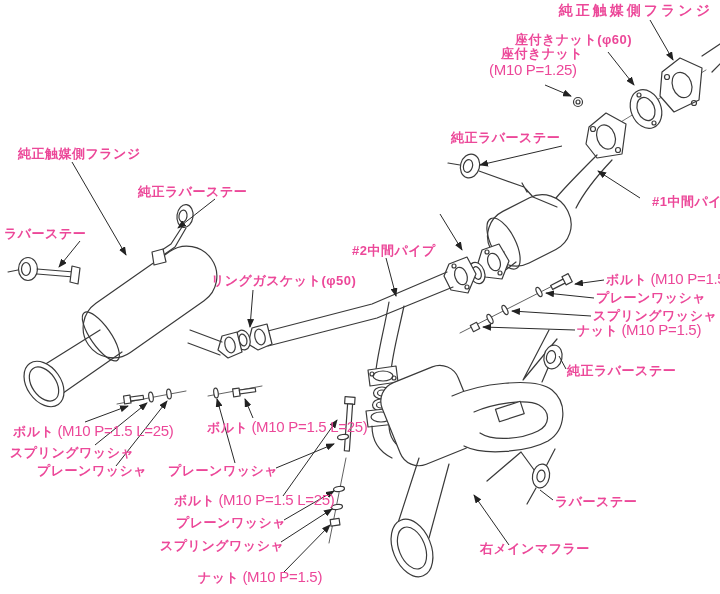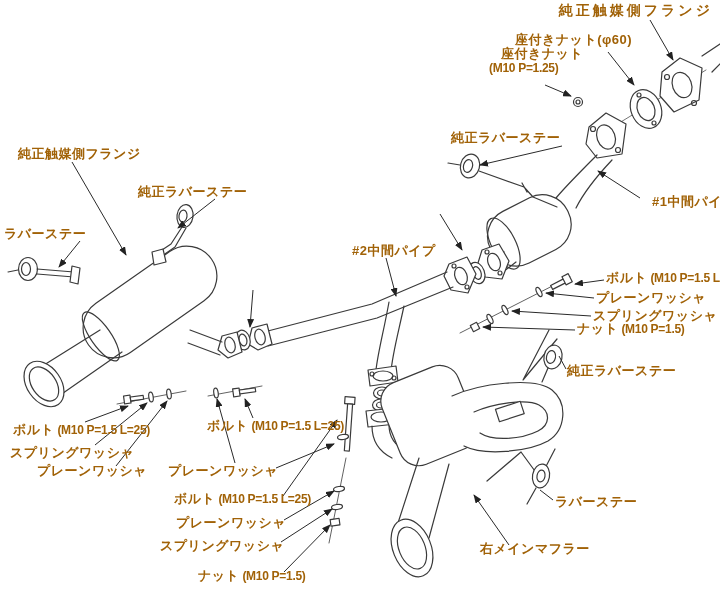--- a/index.html
+++ b/index.html
@@ -1,22 +1,22 @@
 <!DOCTYPE html>
 <html><head>
 <meta charset="utf-8">
 <style>
   html,body{margin:0;padding:0;background:#ffffff;}
   #stage{position:relative;width:720px;height:594px;background:#ffffff;overflow:hidden;
          font-family:"Liberation Sans","DejaVu Sans",sans-serif;}
   #art{position:absolute;left:0;top:0;}
   .lbl{position:absolute;font-size:13px;font-weight:600;letter-spacing:0.5px;
-       color:#a16207;white-space:nowrap;line-height:1.1;}
+       color:#ec4899;white-space:nowrap;line-height:1.1;}
   .lbl.big{font-size:14px;letter-spacing:3px;}
-  .spec{font-size:12px;font-weight:700;letter-spacing:-0.3px;margin-left:3px;}
+  .spec{font-size:15px;font-weight:400;letter-spacing:-0.3px;margin-left:3px;}
   .spec.block{display:block;margin-left:0;margin-top:1px;}
 </style>
 </head>
 <body>
 
 <div id="stage">
 
 <svg id="art" width="720" height="594" viewBox="0 0 720 594">
   <defs>
     <marker id="arr" markerWidth="9" markerHeight="7" refX="8" refY="3.5" orient="auto">
@@ -222,20 +222,21 @@
 
 <div class="lbl big" style="right:7px;top:3px">純正触媒側フランジ</div>
 <div class="lbl" style="left:515px;top:33px">座付きナット(φ60)</div>
 <div class="lbl" style="left:501px;top:47px"><span>座付きナット</span><span class="spec block" style="margin-left:-12px">(M10 P=1.25)</span></div>
 <div class="lbl" style="left:451px;top:131px">純正ラバーステー</div>
 <div class="lbl" style="left:652px;top:195px">#1中間パイプ</div>
 <div class="lbl" style="left:18px;top:147px">純正触媒側フランジ</div>
 <div class="lbl" style="left:138px;top:185px">純正ラバーステー</div>
 <div class="lbl" style="left:4px;top:227px">ラバーステー</div>
 <div class="lbl" style="left:352px;top:244px">#2中間パイプ</div>
+<div class="lbl" style="left:211px;top:274px">リングガスケット(φ50)</div>
 
 <div class="lbl" style="left:606px;top:271px"><span>ボルト</span><span class="spec">(M10 P=1.5 L=25)</span></div>
 <div class="lbl" style="left:596px;top:291px">プレーンワッシャ</div>
 <div class="lbl" style="left:593px;top:309px">スプリングワッシャ</div>
 <div class="lbl" style="left:577px;top:322px"><span>ナット</span><span class="spec">(M10 P=1.5)</span></div>
 <div class="lbl" style="left:567px;top:364px">純正ラバーステー</div>
 <div class="lbl" style="left:555px;top:495px">ラバーステー</div>
 <div class="lbl" style="left:480px;top:542px">右メインマフラー</div>
 
 <div class="lbl" style="left:13px;top:423px"><span>ボルト</span><span class="spec">(M10 P=1.5 L=25)</span></div>

